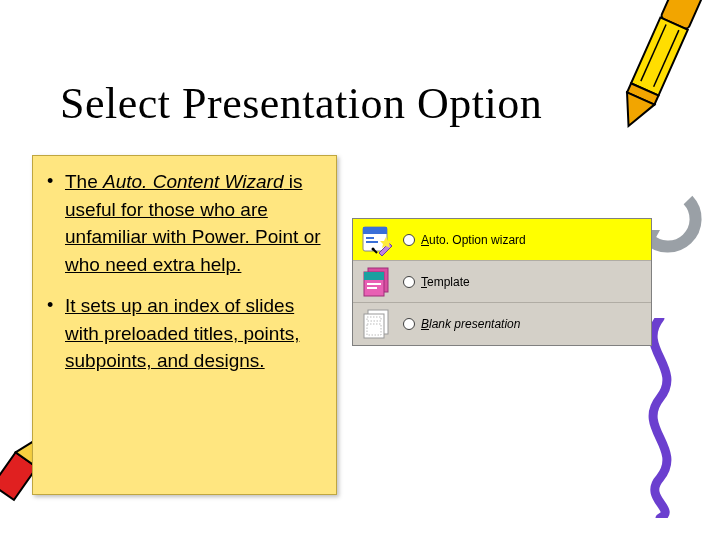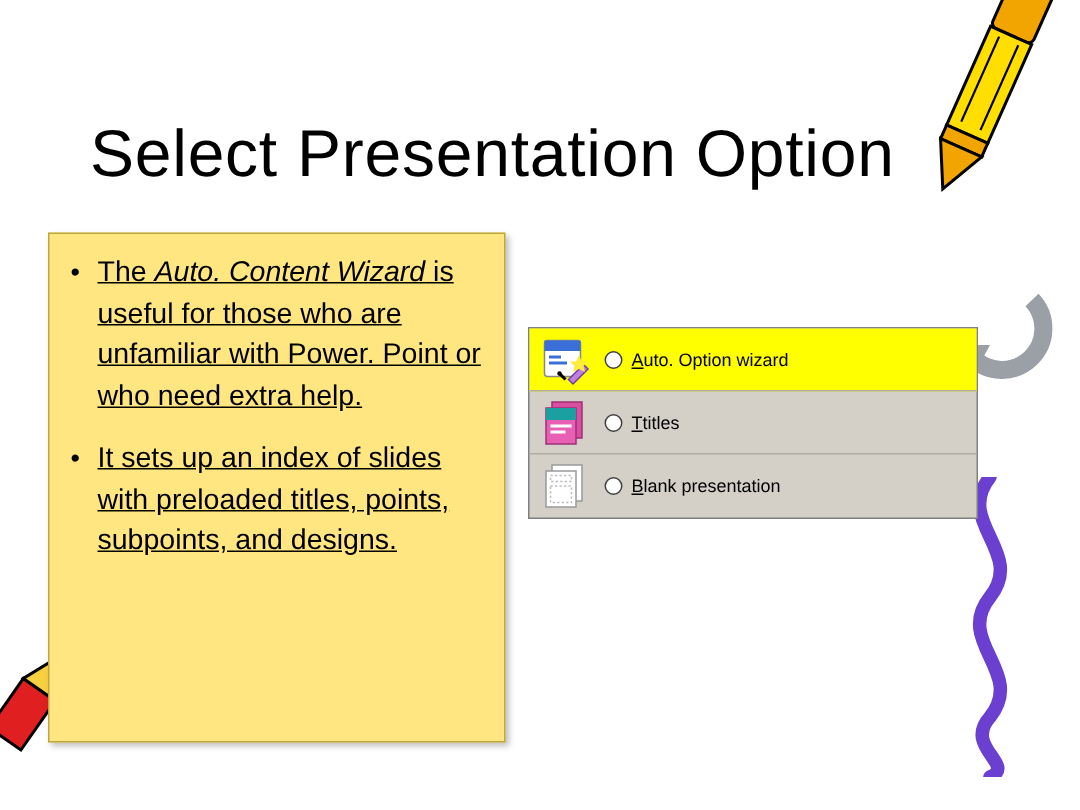--- a/index.html
+++ b/index.html
@@ -5,21 +5,21 @@
   * { box-sizing: border-box; margin: 0; padding: 0; }
   html, body { width: 720px; height: 540px; background: #fff; font-family: Verdana, Geneva, sans-serif; overflow: hidden; position: relative; }
   
   .slide { position: relative; width: 720px; height: 540px; }
   
   .title {
     position: absolute;
     top: 78px;
     left: 60px;
     font-size: 44px;
-    font-family: Liberation Sans, sans-serif;
+    font-family: Liberation Serif, serif;
     color: #000;
     font-weight: 400;
     letter-spacing: 0.5px;
   }
   
   .content-box {
     position: absolute;
     top: 155px;
     left: 32px;
     width: 305px;
@@ -57,21 +57,21 @@
     font-size: 12px;
   }
   .opt-row {
     display: flex;
     align-items: center;
     height: 42px;
     border-bottom: 1px solid #b0aca4;
     padding: 3px 6px;
     gap: 8px;
   }
-  .opt-row:last-child { border-bottom: none; }
+  .opt-row:last-child { border-bottom: none; font-style: italic; }
   .opt-row.sel { background: #ffff00; }
   
   .opt-icon {
     width: 36px;
     height: 34px;
     flex: 0 0 36px;
     display: flex;
     align-items: center;
     justify-content: center;
     position: relative;
@@ -208,21 +208,21 @@
         <svg viewBox="0 0 36 34" width="36" height="34">
           <rect x="9" y="3" width="20" height="24" fill="#d84fa0" stroke="#9e2e78"></rect>
           <rect x="5" y="7" width="20" height="24" fill="#e860b4" stroke="#9e2e78"></rect>
           <rect x="5" y="7" width="20" height="8" fill="#1aa0a0"></rect>
           <rect x="8" y="18" width="14" height="2" fill="#fff"></rect>
           <rect x="8" y="22" width="10" height="2" fill="#fff"></rect>
         </svg>
       </div>
       <div class="radio-wrap">
         <span class="radio"></span>
-        <span class="opt-label"><span></span><span class="ul">T</span><span>titles</span></span>
+        <span class="opt-label"><span></span><span class="ul">T</span><span>emplate</span></span>
       </div>
     </div>
     <div class="opt-row">
       <div class="opt-icon">
         <svg viewBox="0 0 36 34" width="36" height="34">
           <rect x="9" y="3" width="20" height="24" fill="#fff" stroke="#999"></rect>
           <rect x="5" y="7" width="20" height="24" fill="#fff" stroke="#999"></rect>
           <rect x="8" y="10" width="14" height="4" fill="none" stroke="#bbb" stroke-dasharray="1.5 1.5"></rect>
           <rect x="8" y="17" width="14" height="11" fill="none" stroke="#bbb" stroke-dasharray="1.5 1.5"></rect>
         </svg>

